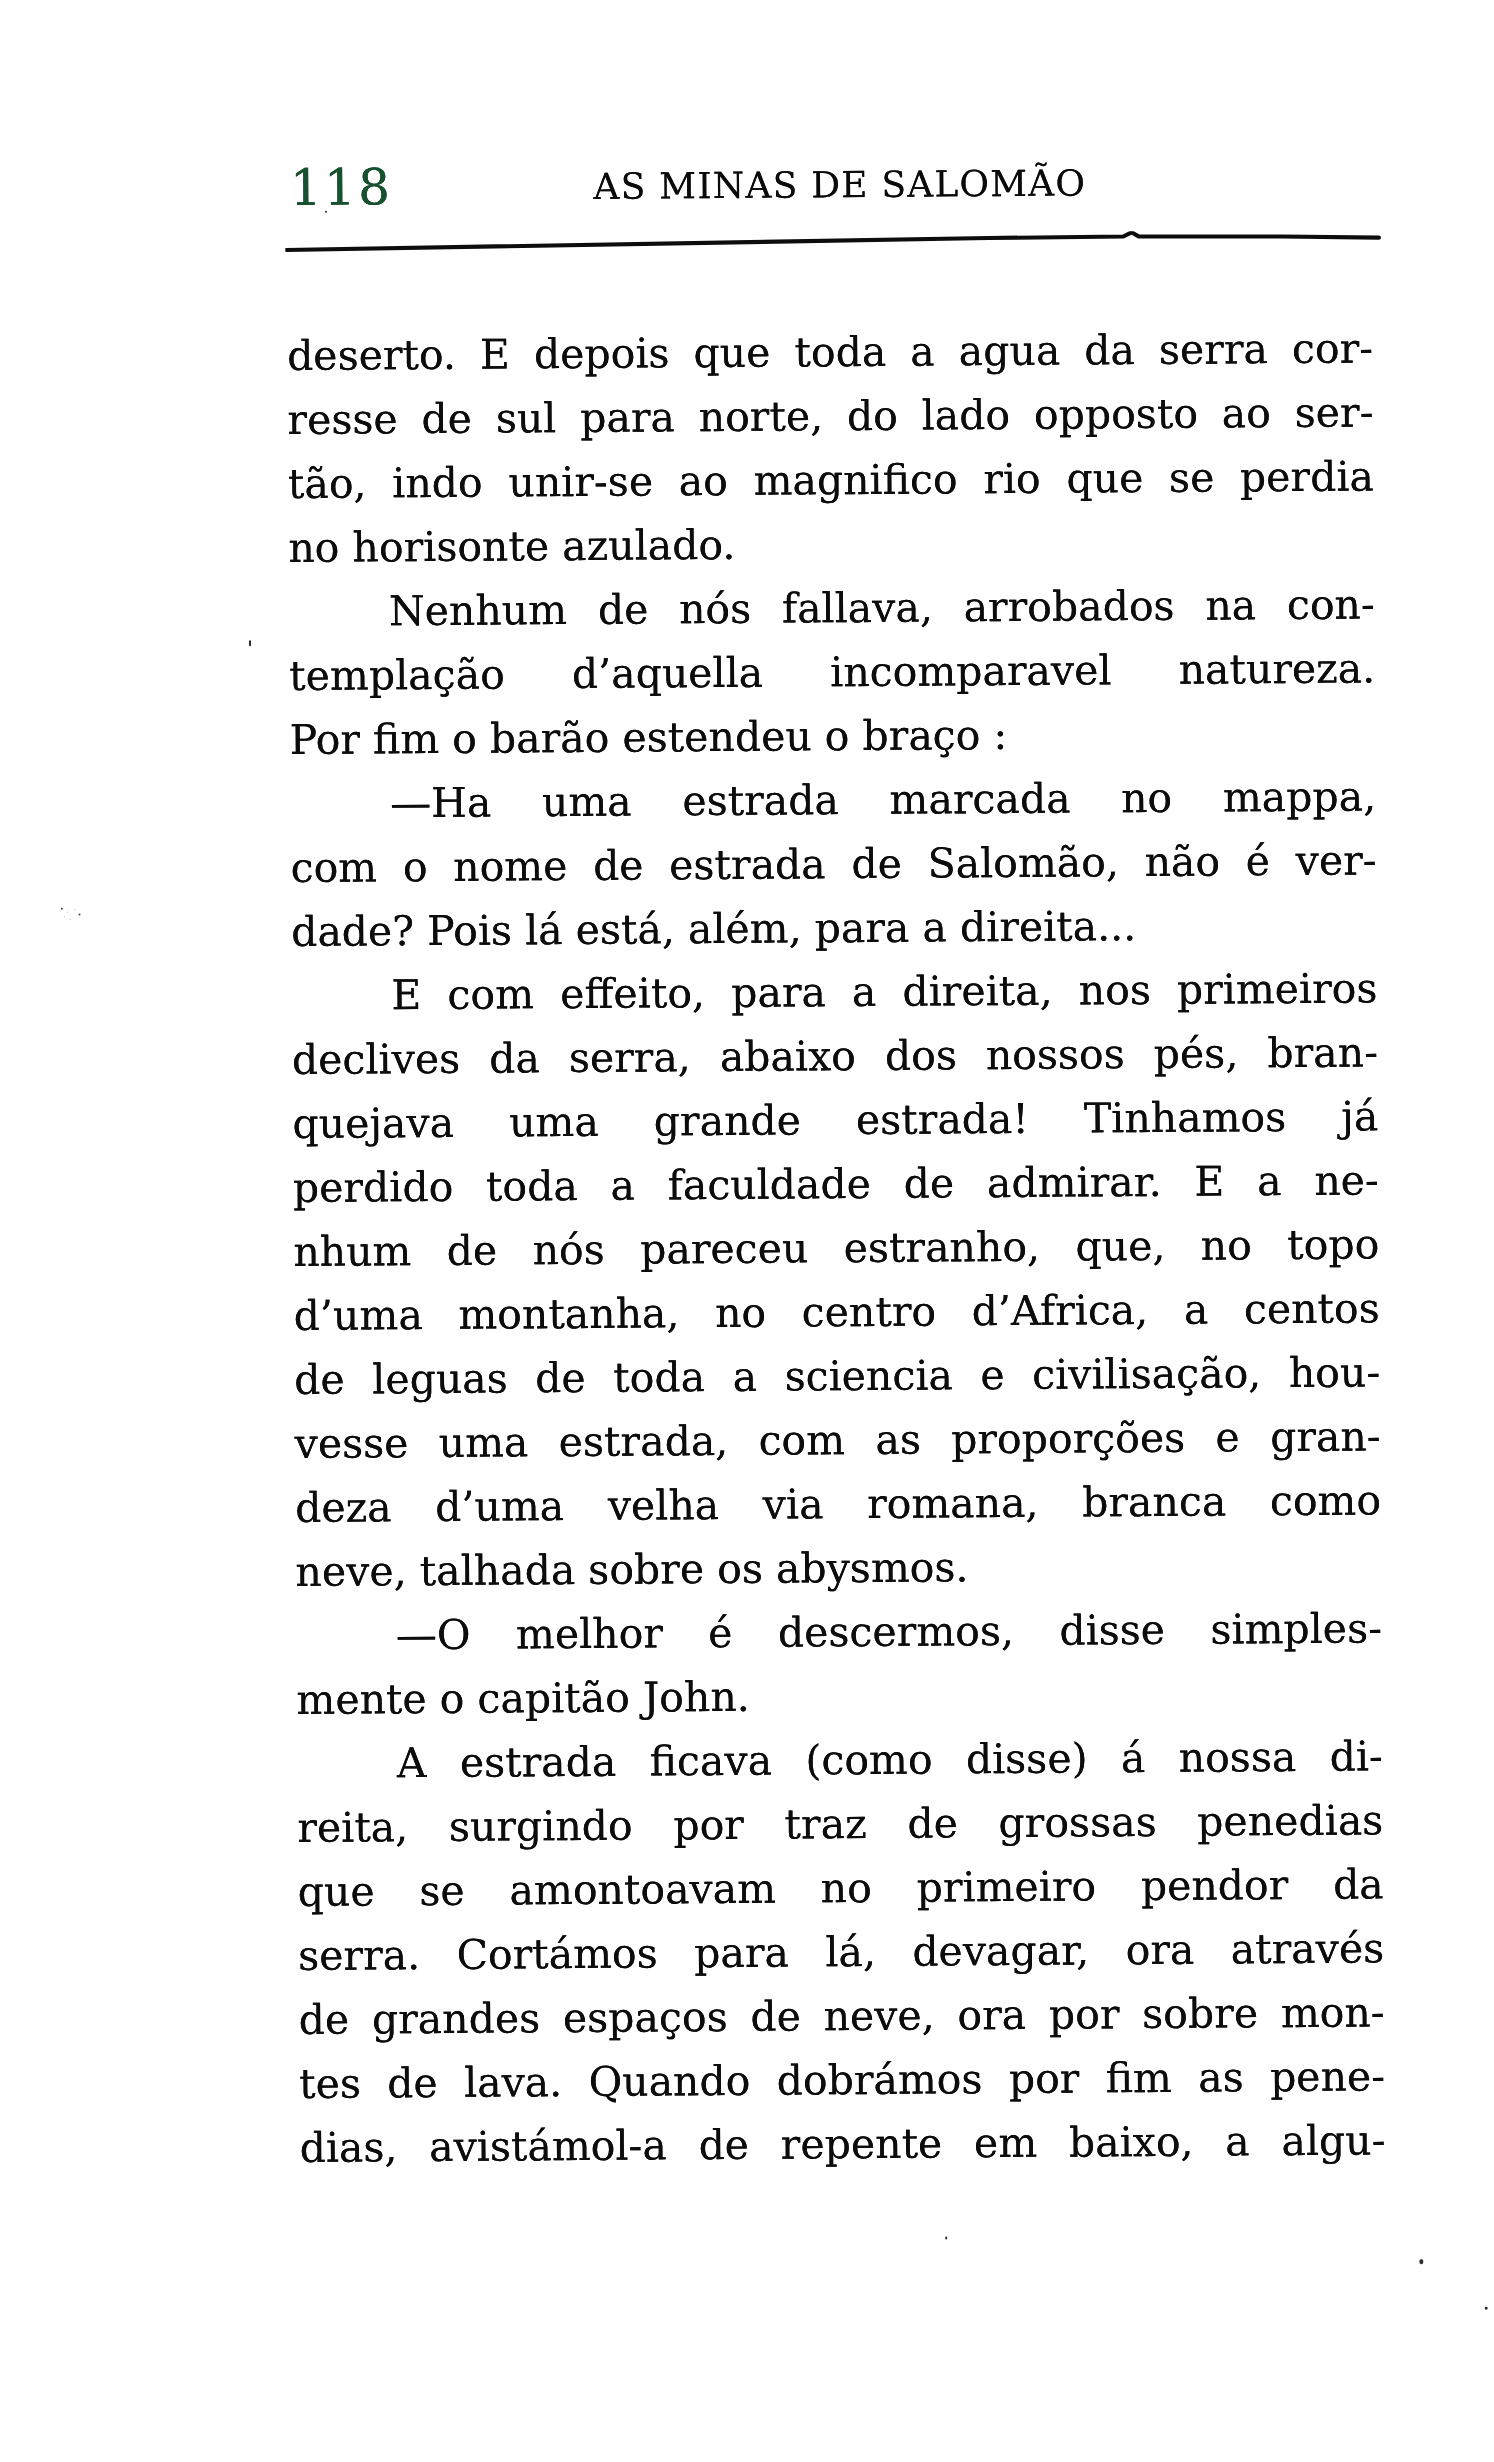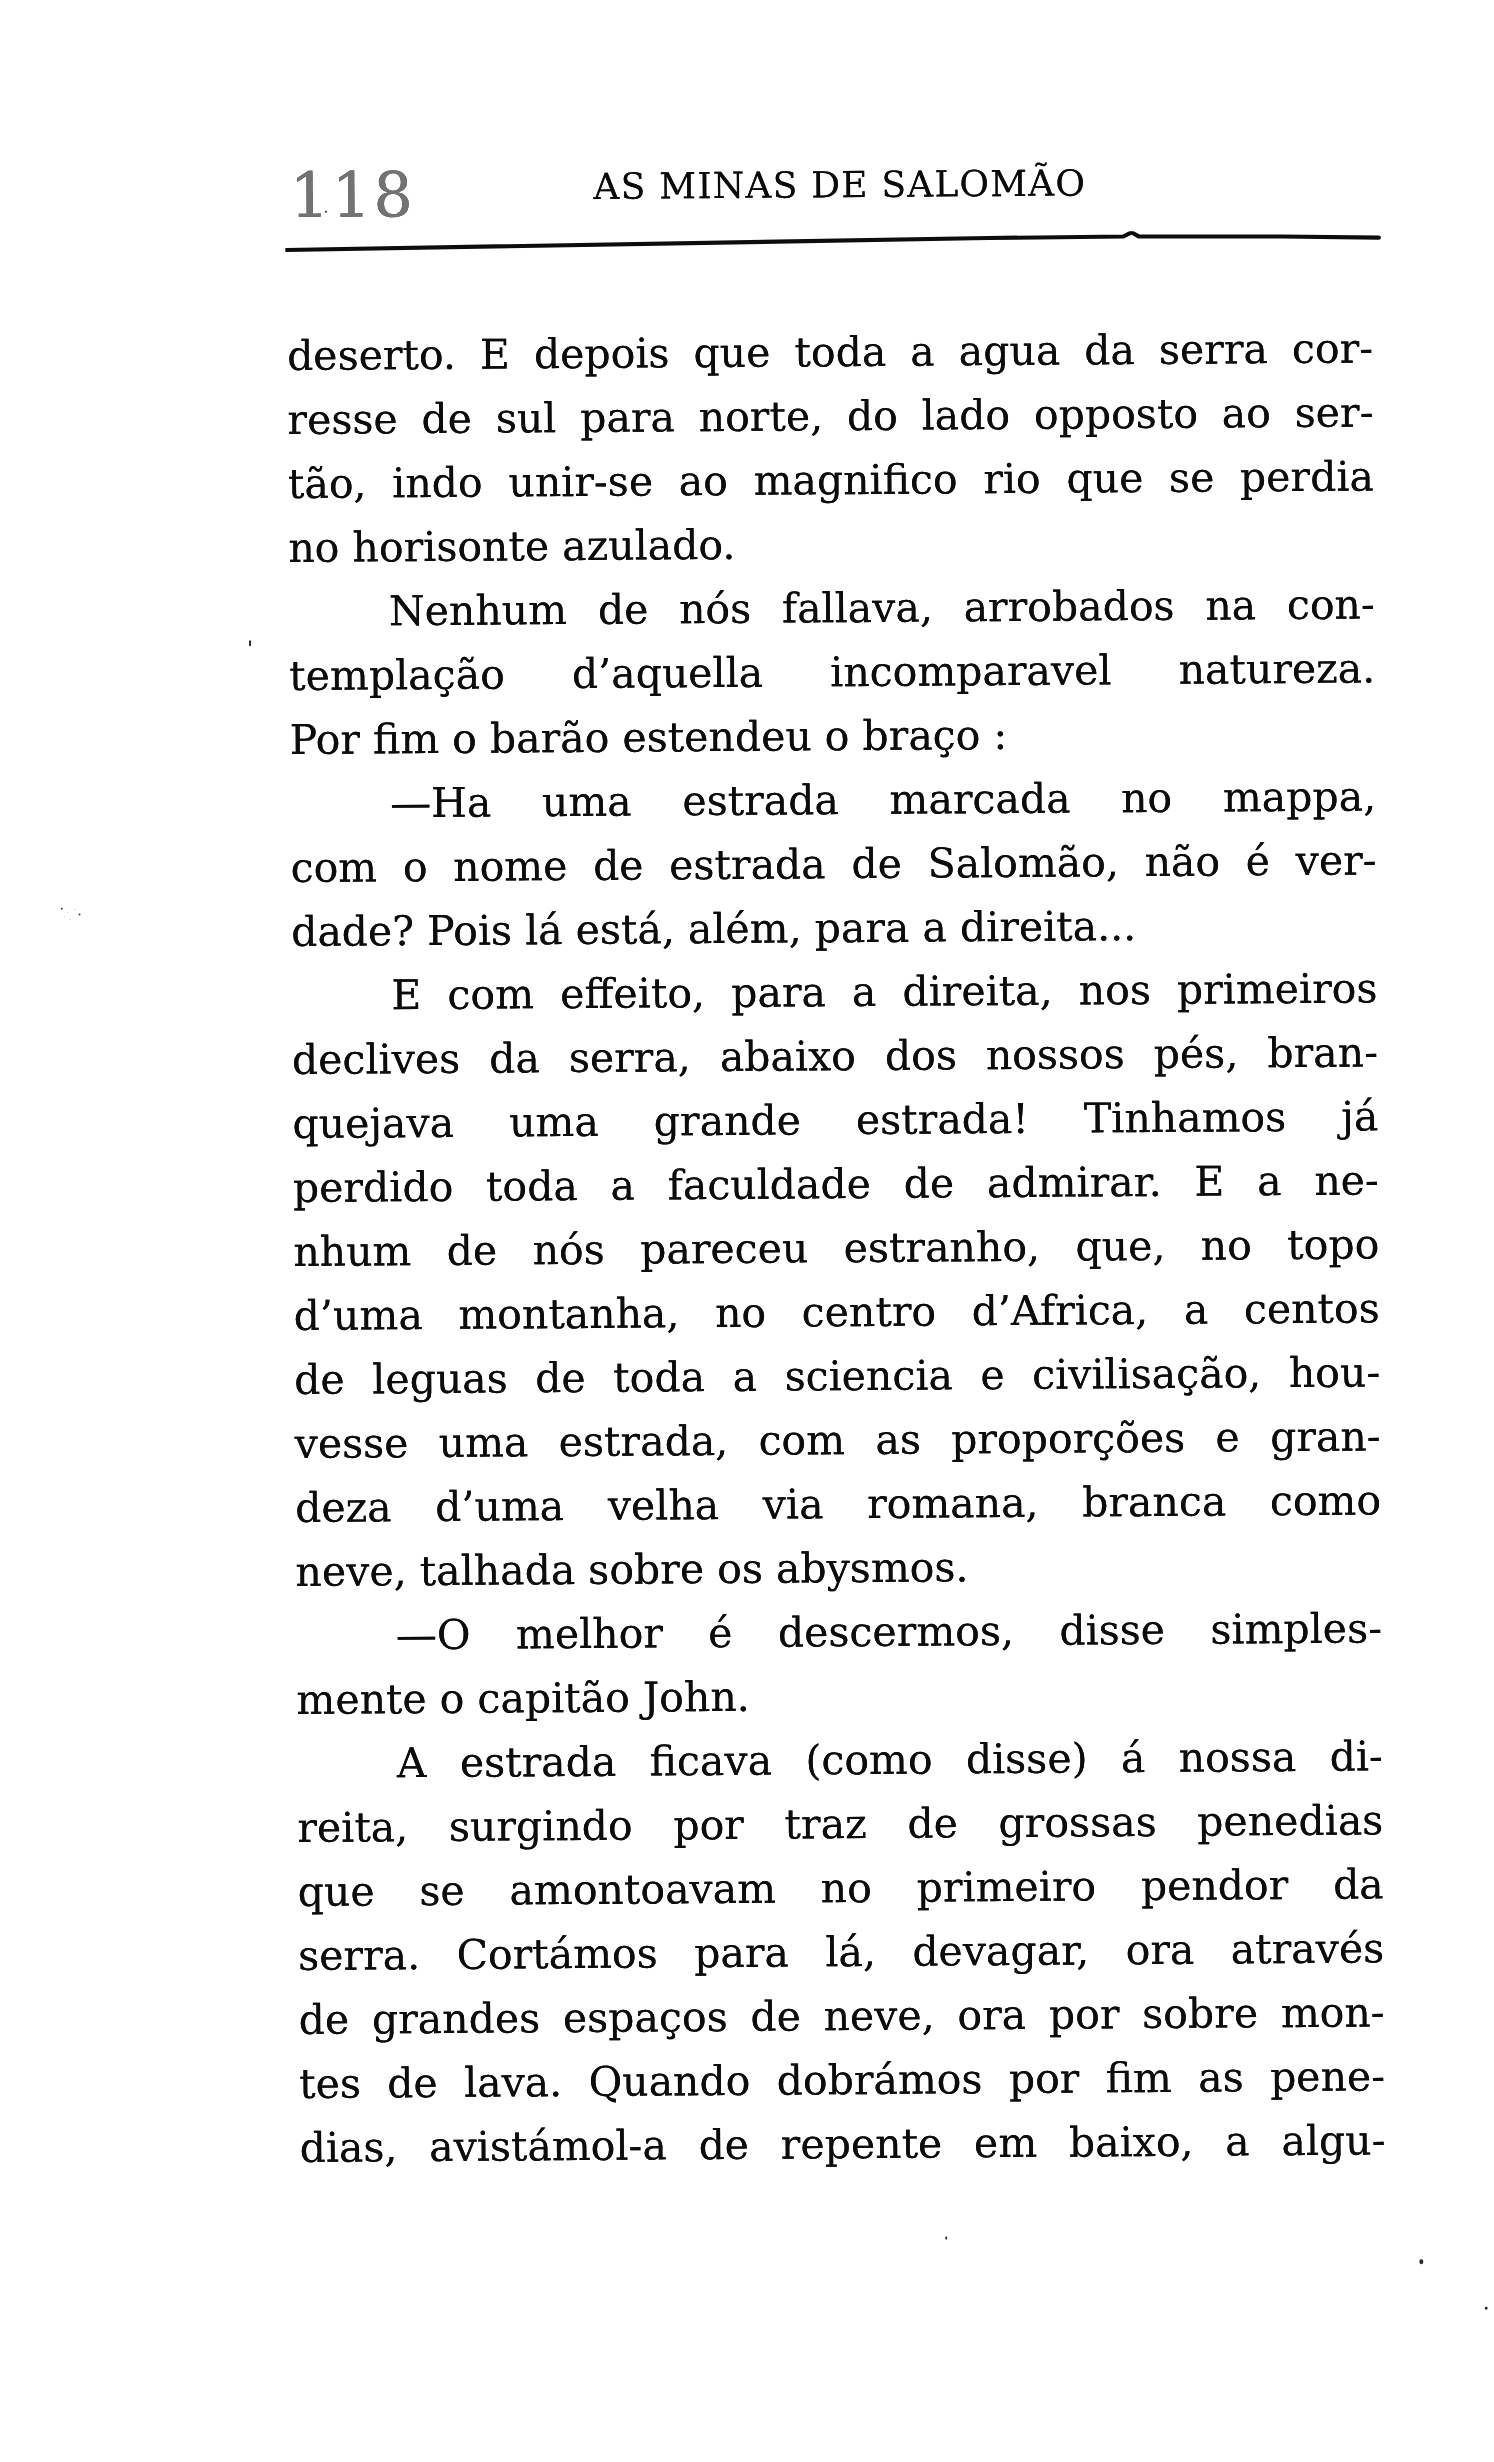--- a/index.html
+++ b/index.html
@@ -16,23 +16,23 @@
   
   .scan {
     position: absolute; inset: 0;
     transform: rotate(-0.4deg);
     transform-origin: 293px 352px;
     color: #0b0b0b;
   }
   .pagenum {
     position: absolute;
     left: 291px; top: 159px;
-    font-size: 62px;
+    font-size: 50px;
     letter-spacing: 2.3px;
-    color: #737373;
+    color: #14532d;
     text-shadow: 0 0 0.6px rgba(0,0,0,.85);
   }
   .runtitle {
     position: absolute;
     left: 841px; top: 168px;
     transform: translateX(-50%);
     font-size: 36px;
     letter-spacing: 1.2px;
     white-space: nowrap;
     color: #0a0a0a;

